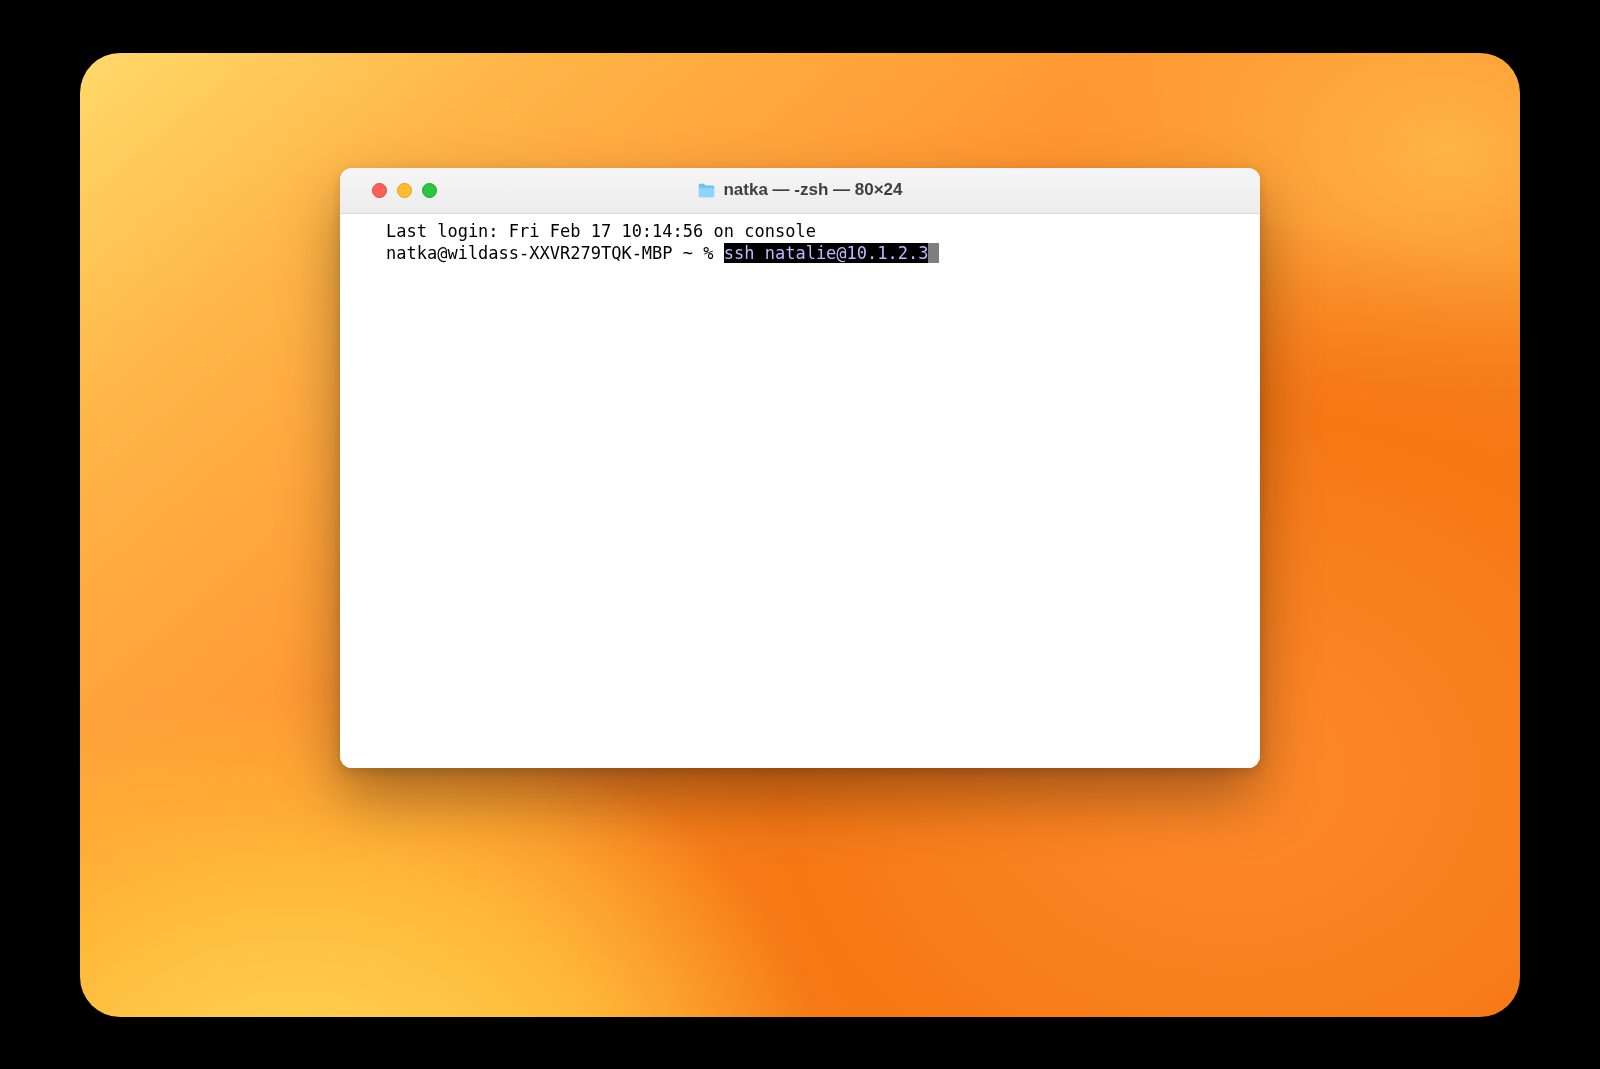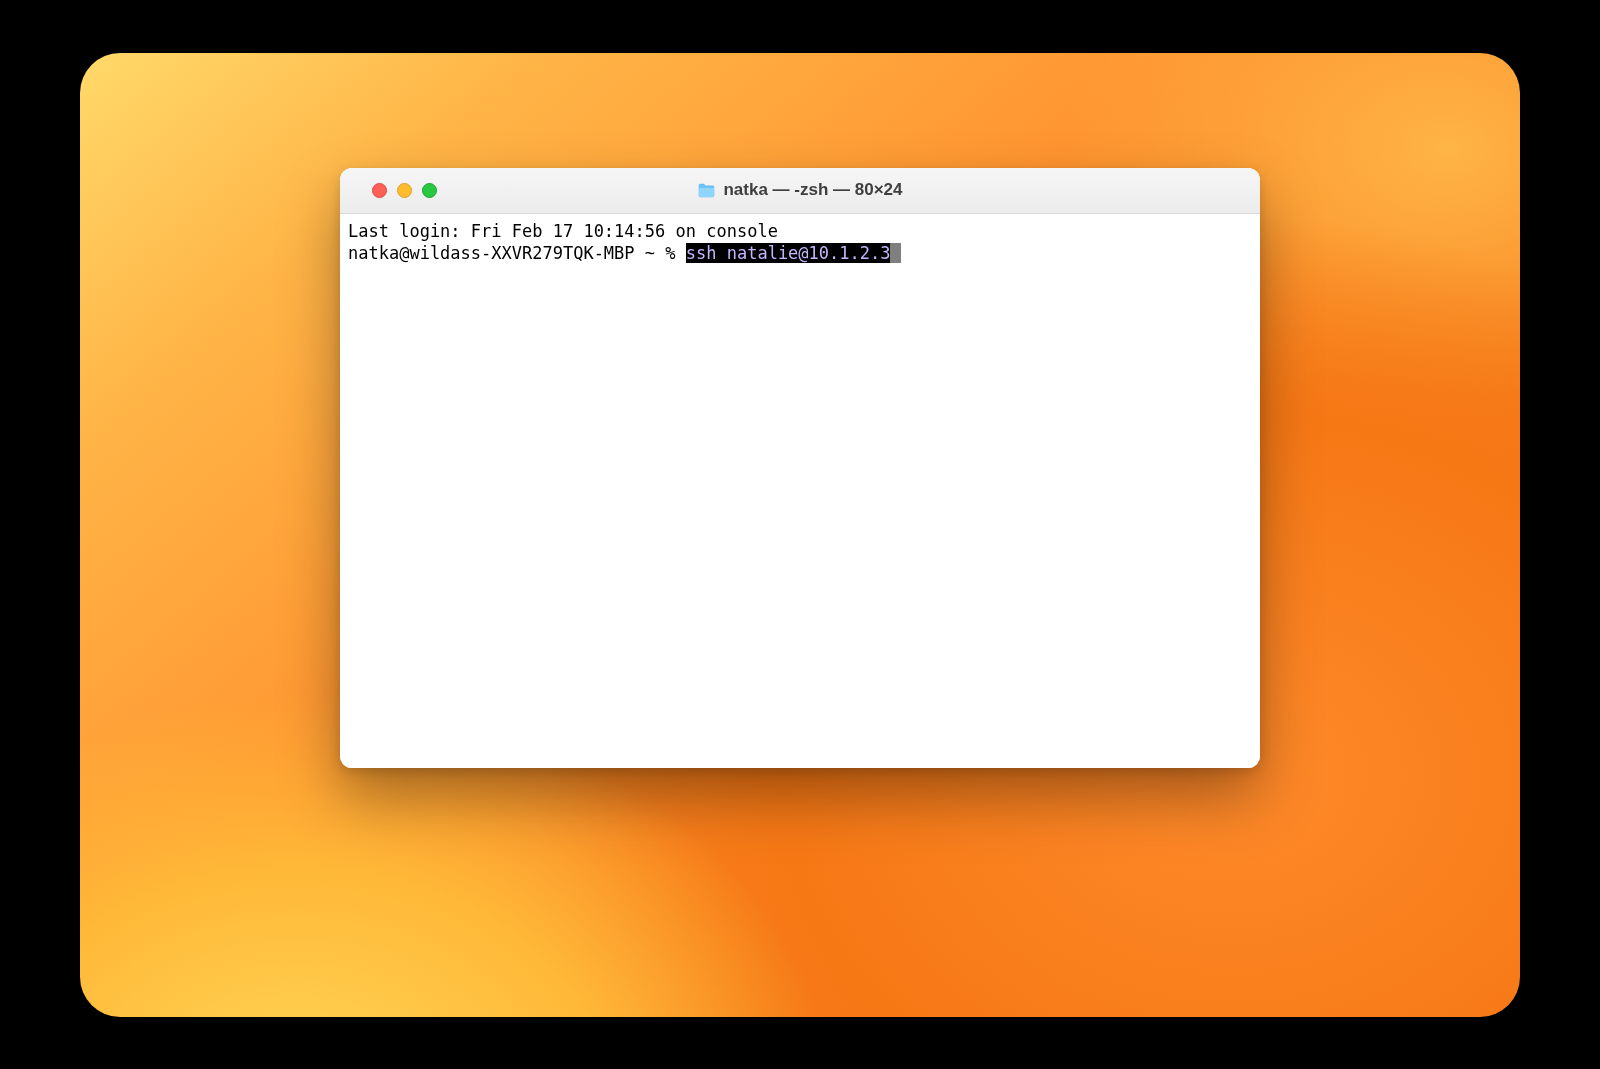--- a/index.html
+++ b/index.html
@@ -107,20 +107,21 @@
       font-family: "SF Mono", "Menlo", "Monaco", "Consolas", monospace;
       font-size: 17px;
       line-height: 1.32;
       color: #000;
       background: #ffffff;
       white-space: pre;
     }
     
     .terminal-line {
       display: block;
+      margin-left: 38px;
     }
     
     .selected {
       background: #000;
       color: #c4b5fd;
     }
     
     .cursor-block {
       background: #7f7f7f;
       display: inline-block;

